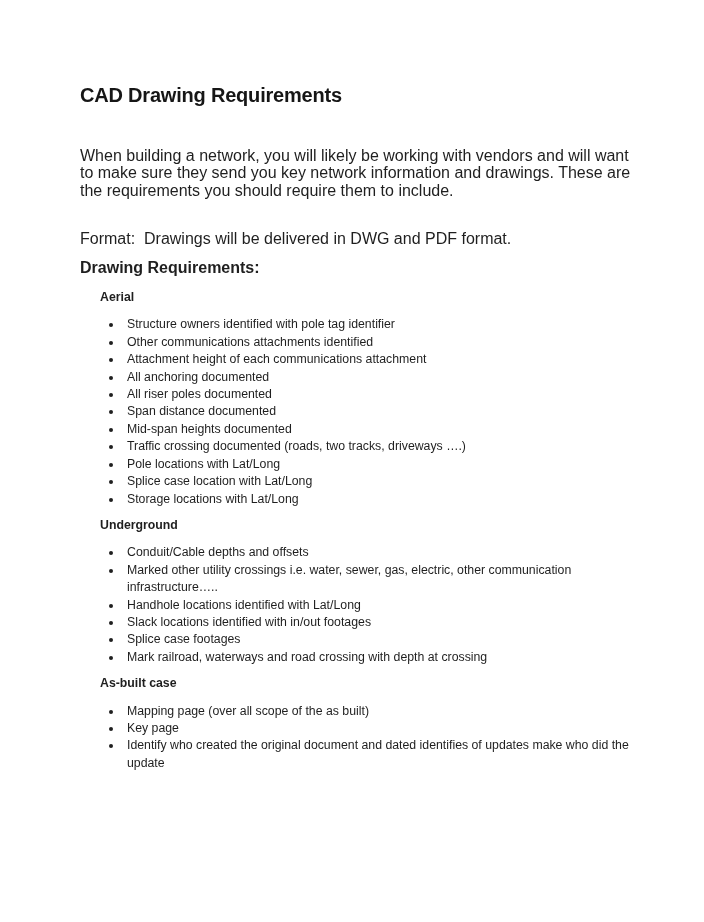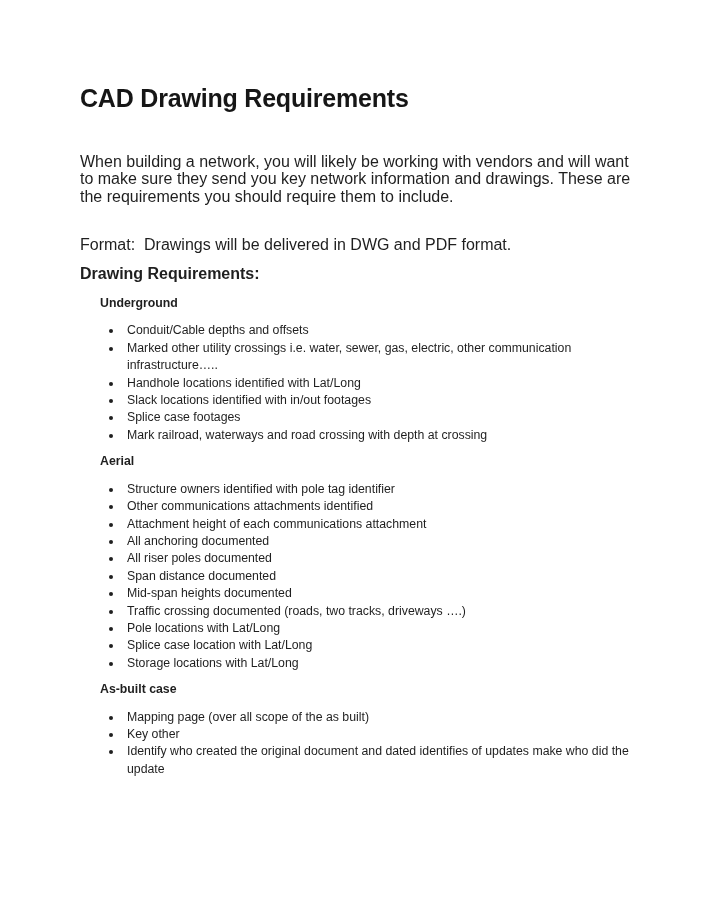--- a/index.html
+++ b/index.html
@@ -15,21 +15,21 @@
     font-family: "Liberation Sans", sans-serif;
     color: #1f1f1f;
     overflow: hidden;
     box-sizing: border-box;
   }
   .content {
     padding: 84px 68px 0 80px;
     box-sizing: border-box;
   }
   h1.doc-title {
-    font-size: 25px;
+    font-size: 20px;
     font-weight: 700;
     color: #161616;
     margin: 0 0 40px 0;
     letter-spacing: -0.2px;
   }
   .body-text {
     font-size: 16px;
     line-height: 17.4px;
   }
   p.intro {
@@ -70,51 +70,51 @@
 
     <h1 class="doc-title">CAD Drawing Requirements</h1>
 
     <p class="intro body-text">When building a network, you will likely be working with vendors and will want to make sure they send you key network information and drawings. These are the requirements you should require them to include.</p>
 
     <p class="format-line body-text">Format:  Drawings will be delivered in DWG and PDF format.</p>
 
     <p class="req-heading body-text">Drawing Requirements:</p>
 
     <section>
-      <h3 class="section-heading">Underground</h3>
-      <ul class="bullet-list">
-        <li>Conduit/Cable depths and offsets</li>
-        <li>Marked other utility crossings i.e. water, sewer, gas, electric, other communication infrastructure…..</li>
-        <li>Handhole locations identified with Lat/Long</li>
-        <li>Slack locations identified with in/out footages</li>
-        <li>Splice case footages</li>
-        <li>Mark railroad, waterways and road crossing with depth at crossing</li>
-      </ul>
-    </section>
-
-    <section>
       <h3 class="section-heading">Aerial</h3>
       <ul class="bullet-list">
         <li>Structure owners identified with pole tag identifier</li>
         <li>Other communications attachments identified</li>
         <li>Attachment height of each communications attachment</li>
         <li>All anchoring documented</li>
         <li>All riser poles documented</li>
         <li>Span distance documented</li>
         <li>Mid-span heights documented</li>
         <li>Traffic crossing documented (roads, two tracks, driveways ….)</li>
         <li>Pole locations with Lat/Long</li>
         <li>Splice case location with Lat/Long</li>
         <li>Storage locations with Lat/Long</li>
       </ul>
     </section>
 
     <section>
+      <h3 class="section-heading">Underground</h3>
+      <ul class="bullet-list">
+        <li>Conduit/Cable depths and offsets</li>
+        <li>Marked other utility crossings i.e. water, sewer, gas, electric, other communication infrastructure…..</li>
+        <li>Handhole locations identified with Lat/Long</li>
+        <li>Slack locations identified with in/out footages</li>
+        <li>Splice case footages</li>
+        <li>Mark railroad, waterways and road crossing with depth at crossing</li>
+      </ul>
+    </section>
+
+    <section>
       <h3 class="section-heading">As-built case</h3>
       <ul class="bullet-list">
         <li>Mapping page (over all scope of the as built)</li>
-        <li>Key other</li>
+        <li>Key page</li>
         <li>Identify who created the original document and dated identifies of updates make who did the update</li>
       </ul>
     </section>
 
   </div>
 </div>
 
 </body></html>

